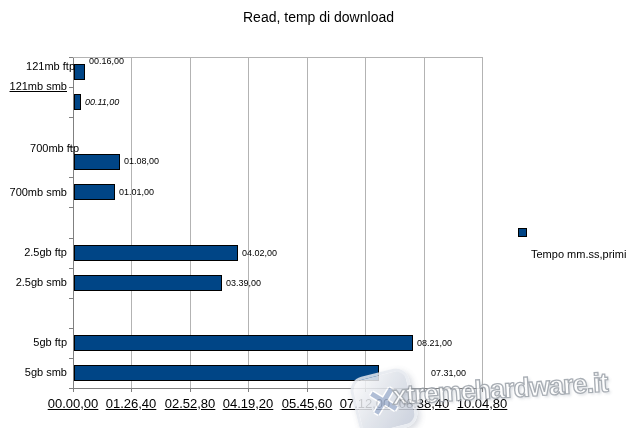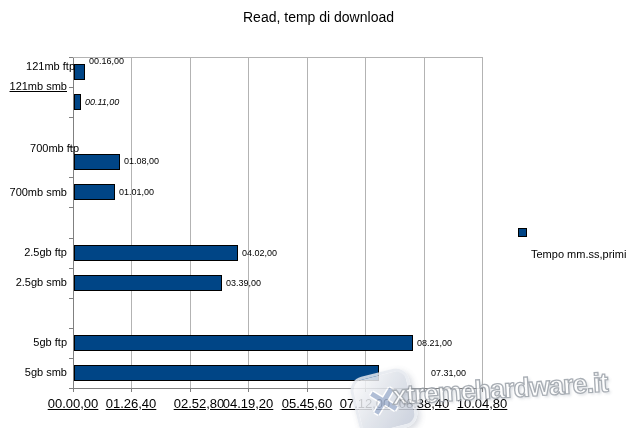--- a/index.html
+++ b/index.html
@@ -77,21 +77,21 @@
 
   <div id="chart-layer">
       <div class="axis-y" style="left: 73px; top: 57px; height: 331px;"></div>
       <div class="tick-x" style="left: 73px; top: 388px;"></div>
       <div class="x-label" style="left: 42px; top: 397px;">00.00,00</div>
       <div class="gridline" style="left: 131px; top: 57px; height: 331px;"></div>
       <div class="tick-x" style="left: 131px; top: 388px;"></div>
       <div class="x-label" style="left: 100px; top: 397px; text-align: center;">01.26,40</div>
       <div class="gridline" style="left: 190px; top: 57px; height: 331px;"></div>
       <div class="tick-x" style="left: 190px; top: 388px;"></div>
-      <div class="x-label" style="left: 168px; top: 397px;">02.52,80</div>
+      <div class="x-label" style="left: 159px; top: 397px;">02.52,80</div>
       <div class="gridline" style="left: 248px; top: 57px; height: 331px;"></div>
       <div class="tick-x" style="left: 248px; top: 388px;"></div>
       <div class="x-label" style="left: 217px; top: 397px;">04.19,20</div>
       <div class="gridline" style="left: 307px; top: 57px; height: 331px;"></div>
       <div class="tick-x" style="left: 307px; top: 388px;"></div>
       <div class="x-label" style="left: 276px; top: 397px;">05.45,60</div>
       <div class="gridline" style="left: 365px; top: 57px; height: 331px;"></div>
       <div class="tick-x" style="left: 365px; top: 388px;"></div>
       <div class="x-label" style="left: 334px; top: 397px;">07.12,00</div>
       <div class="gridline" style="left: 424px; top: 57px; height: 331px;"></div>

